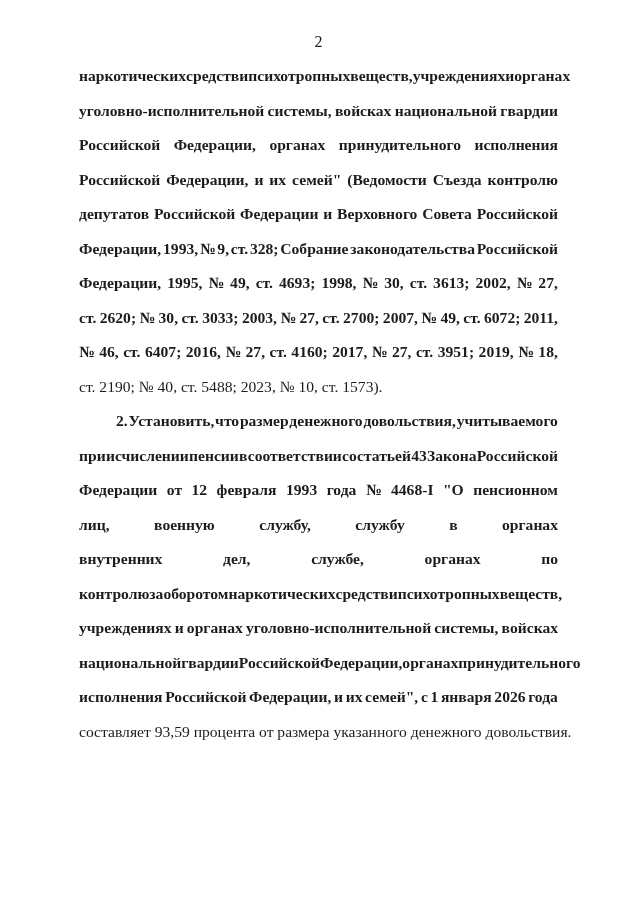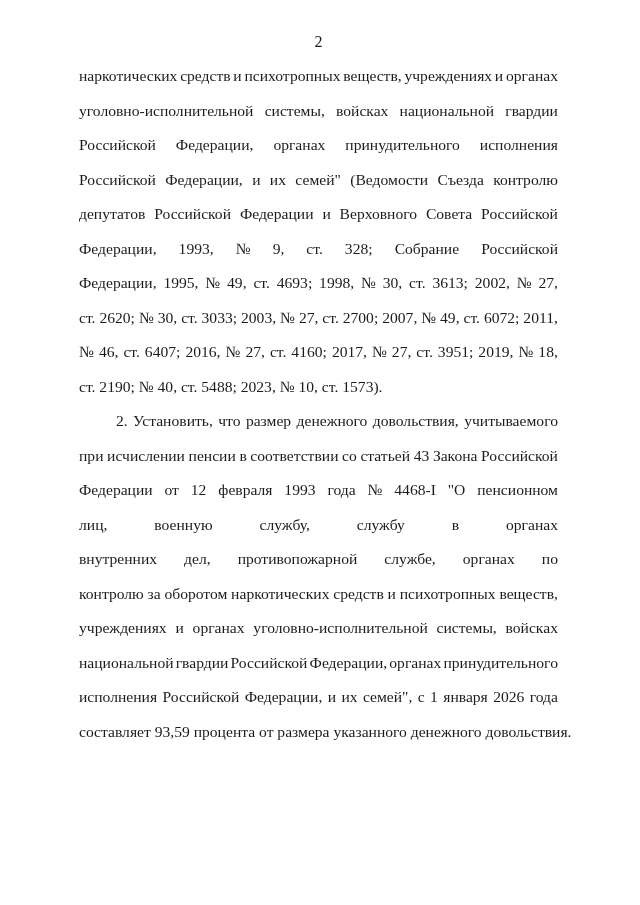--- a/index.html
+++ b/index.html
@@ -35,20 +35,21 @@
     height: 34.5px;
     line-height: 34.5px;
     font-size: 15.6px;
     white-space: nowrap;
   }
   .line.just {
     display: flex;
     flex-wrap: nowrap;
     justify-content: space-between;
     align-items: baseline;
+    font-weight: bold;
   }
   .line.final {
     text-align: left;
   }
   .line.indent {
     padding-left: 37px;
   }
 </style>
 </head>
 <body>
@@ -100,20 +101,21 @@
         <span>Российской</span>
       </div>
       <div class="line just">
         <span>Федерации,</span>
         <span>1993,</span>
         <span>№</span>
         <span>9,</span>
         <span>ст.</span>
         <span>328;</span>
         <span>Собрание</span>
+        <span>законодательства</span>
         <span>Российской</span>
       </div>
       <div class="line just">
         <span>Федерации,</span>
         <span>1995,</span>
         <span>№</span>
         <span>49,</span>
         <span>ст.</span>
         <span>4693;</span>
         <span>1998,</span>
@@ -201,21 +203,20 @@
         <span>лиц,</span>
         <span>военную</span>
         <span>службу,</span>
         <span>службу</span>
         <span>в</span>
         <span>органах</span>
       </div>
       <div class="line just">
         <span>внутренних</span>
         <span>дел,</span>
-        <span>противопожарной</span>
         <span>службе,</span>
         <span>органах</span>
         <span>по</span>
       </div>
       <div class="line just">
         <span>контролю</span>
         <span>за</span>
         <span>оборотом</span>
         <span>наркотических</span>
         <span>средств</span>

